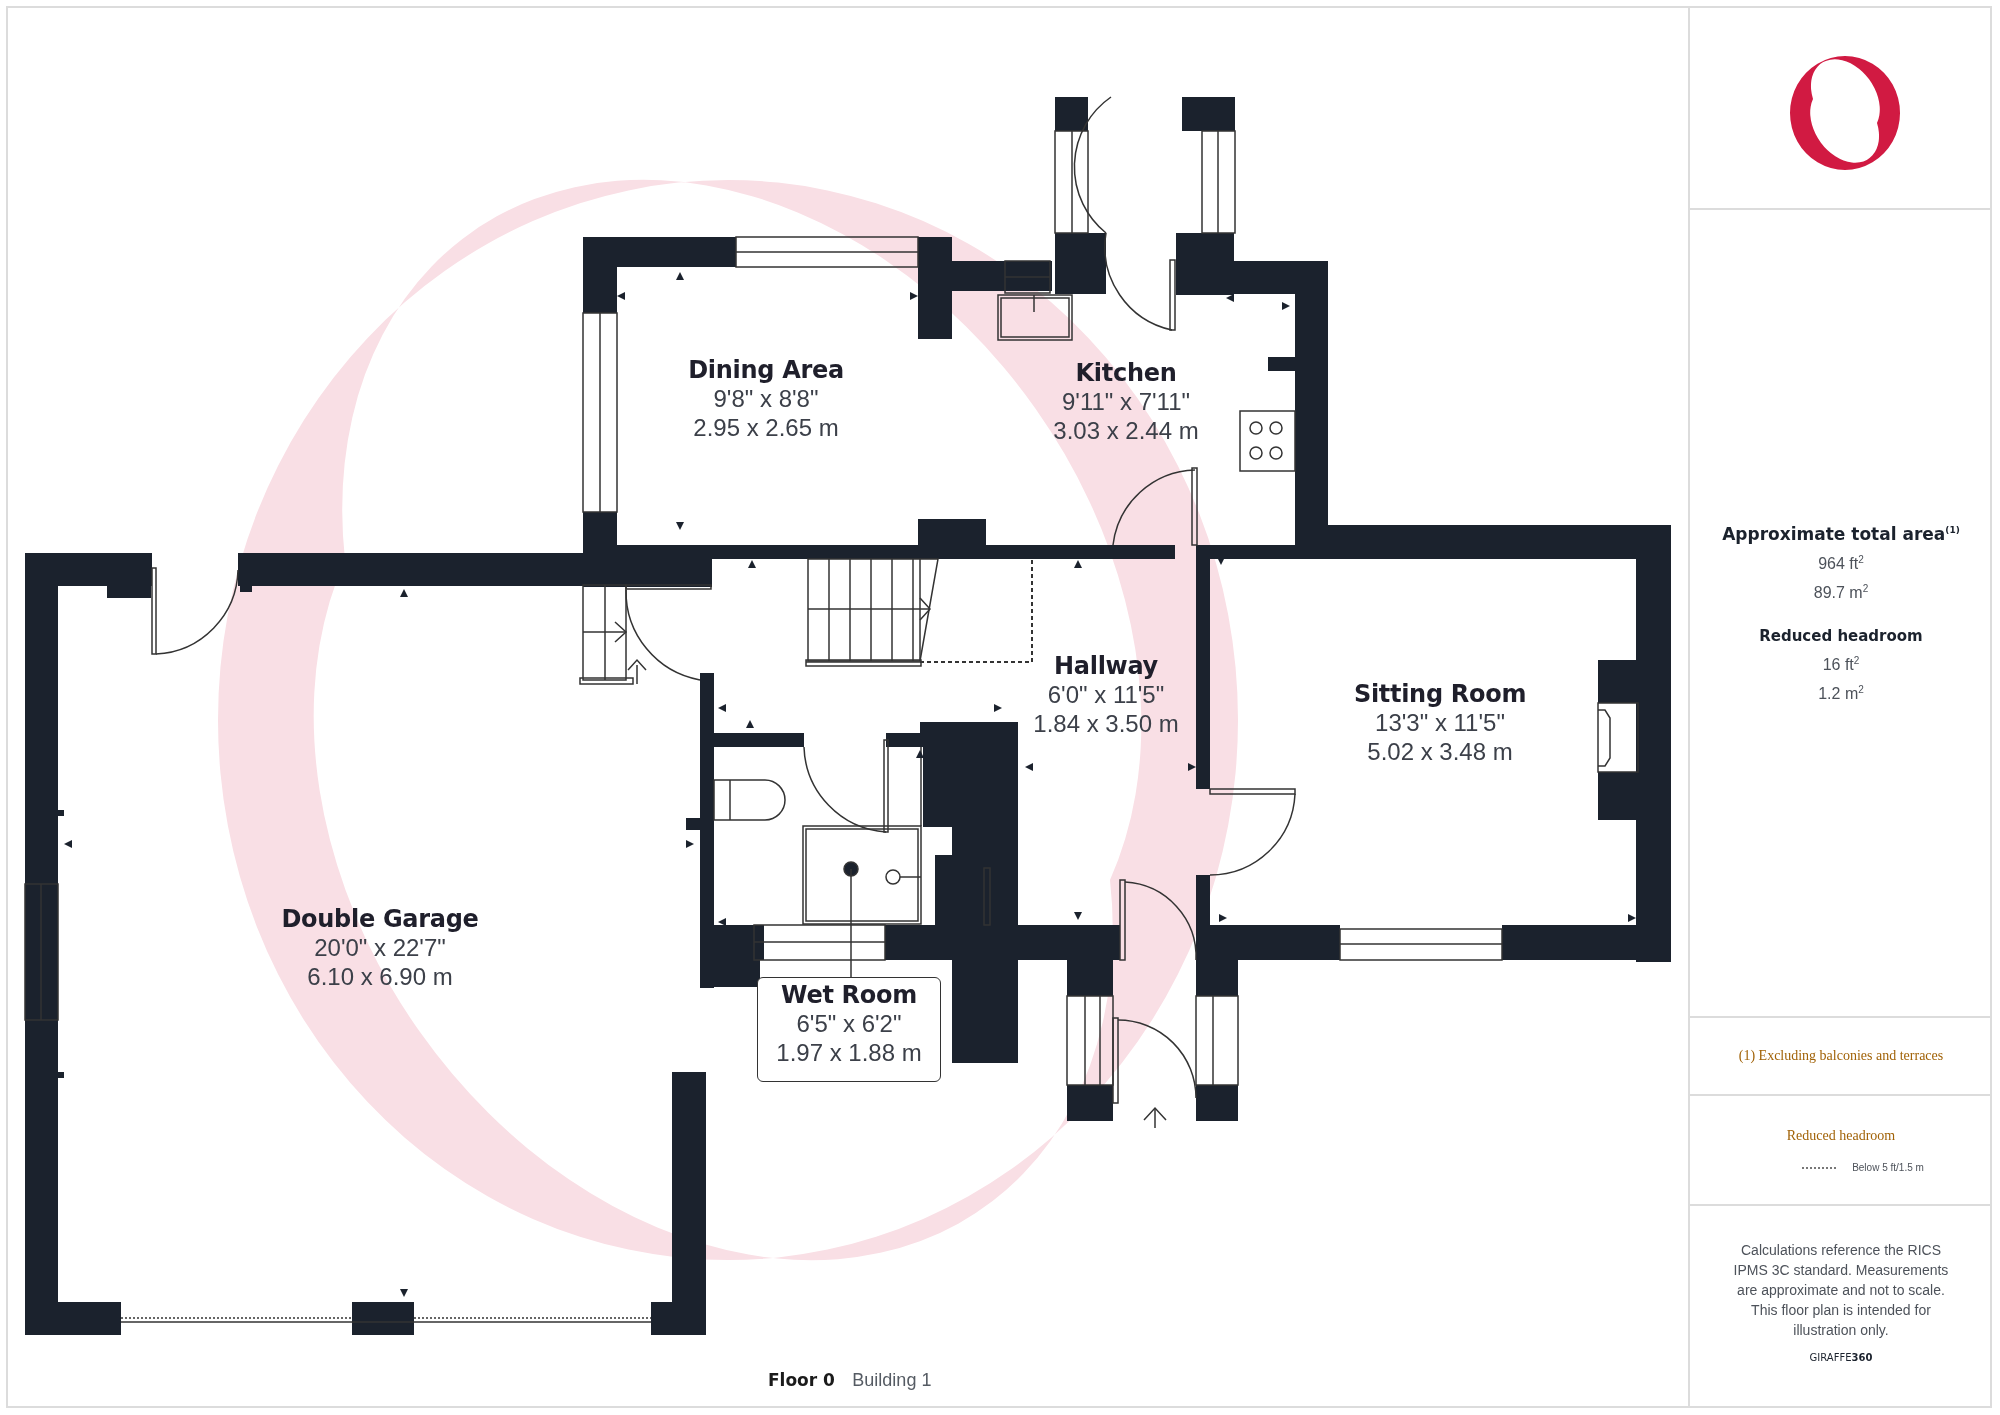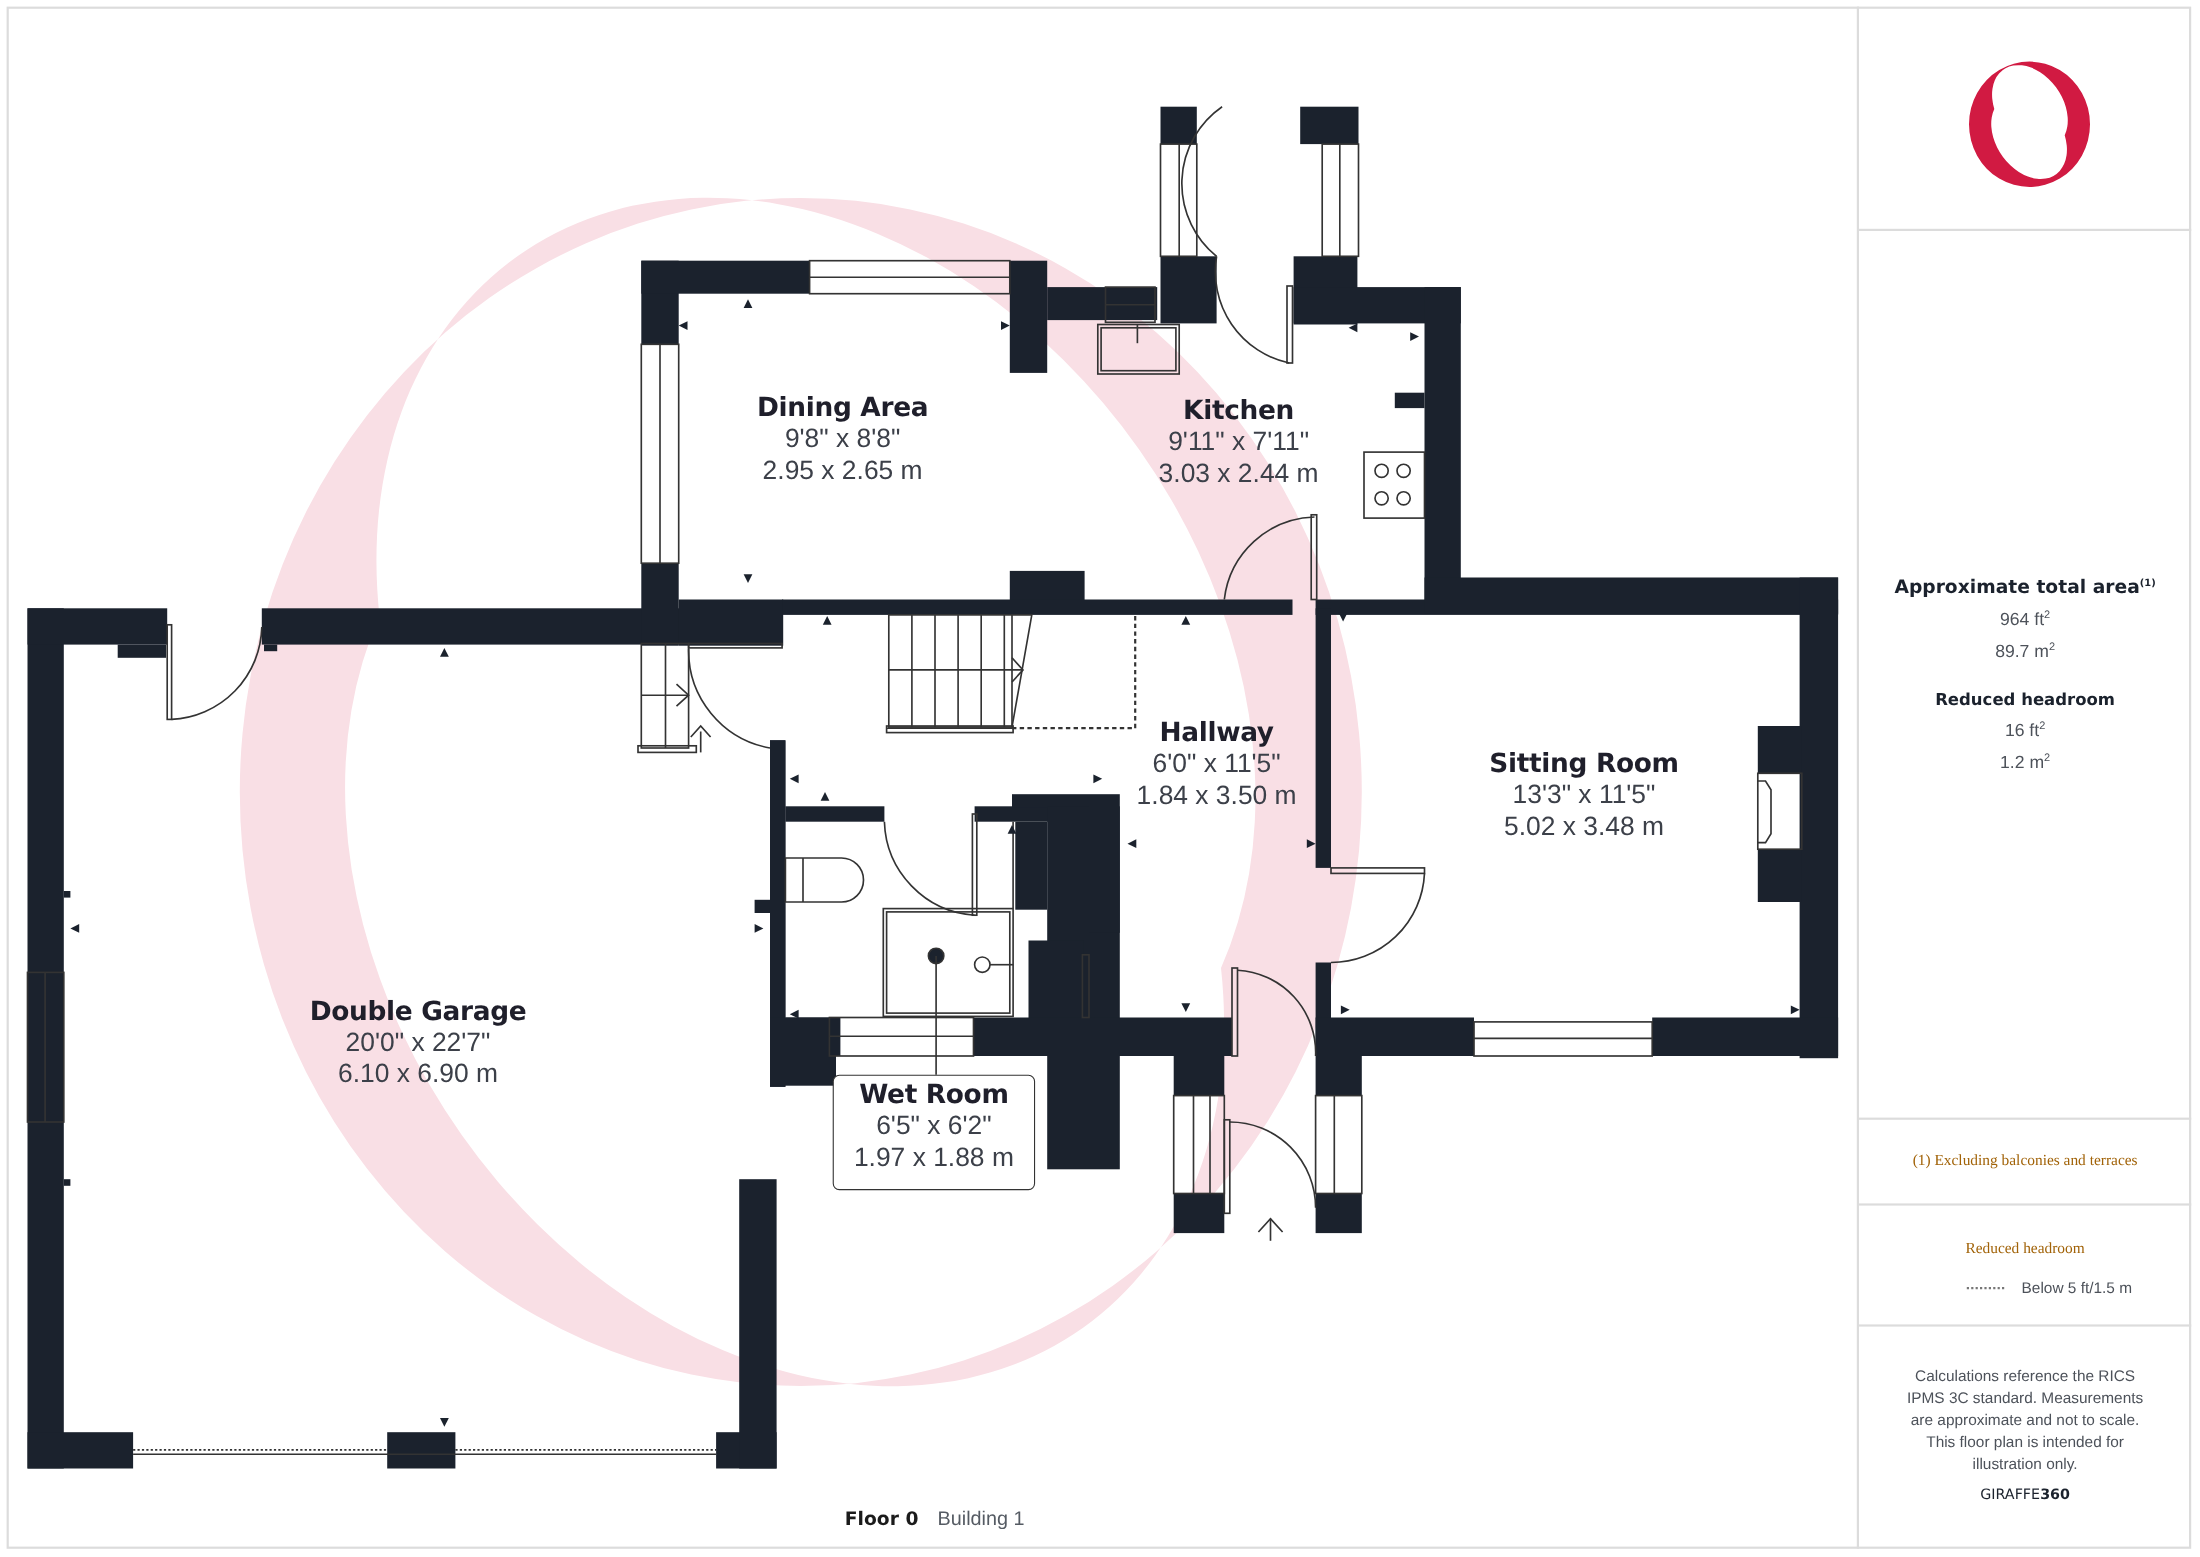--- a/index.html
+++ b/index.html
@@ -21,24 +21,24 @@
   .sidebar { position: absolute; left: 1688px; top: 6px; width: 304px; height: 1402px;
              border-left: 2px solid #dcdcdc; box-sizing: border-box; }
   .sb-sec { position: absolute; left: 0; width: 100%; border-bottom: 2px solid #dcdcdc; box-sizing: border-box; text-align: center; }
   .logo-wrap { position: absolute; left: 95px; top: 45px; width: 120px; height: 120px; }
   .area-title { font-weight: bold; font-size: 17px; color: #1b222d; margin-top: 16px; }
   .area-title sup { font-size: 9px; }
   .area-val { font-family: "Liberation Sans", sans-serif; font-size: 16px; color: #4d525a; margin-top: 10px; }
   .area-val sup { font-size: 10px; }
   .hr-title { font-weight: bold; font-size: 15px; color: #1b222d; margin-top: 24px; }
   .note { font-family: Liberation Serif, serif; font-size: 14px; color: #a16207; }
-  .legend-row { font-family: "Liberation Sans", sans-serif; font-size: 14px; color: #4d525a; margin-top: 18px; padding-left: 44px; }
+  .legend-row { font-family: "Liberation Sans", sans-serif; font-size: 10px; color: #4d525a; margin-top: 18px; padding-left: 44px; }
   .legend-dash { display: inline-block; width: 34px; border-top: 2px dotted #777; vertical-align: middle; margin-right: 16px; }
   .disclaimer { font-family: "Liberation Sans", sans-serif; font-size: 14px; line-height: 20px; color: #4d525a; padding: 0 34px; }
-  .brand { font-family: "DejaVu Sans", sans-serif; font-size: 13px; color: #1b222d; margin-top: 12px; }
+  .brand { font-family: "DejaVu Sans", sans-serif; font-size: 10px; color: #1b222d; margin-top: 12px; }
   .brand b { font-weight: bold; }
 </style>
 </head>
 <body>
 
 <div class="frame"></div>
 
 <div class="plan">
   <svg width="1688" height="1415" viewBox="0 0 1688 1415">
 

